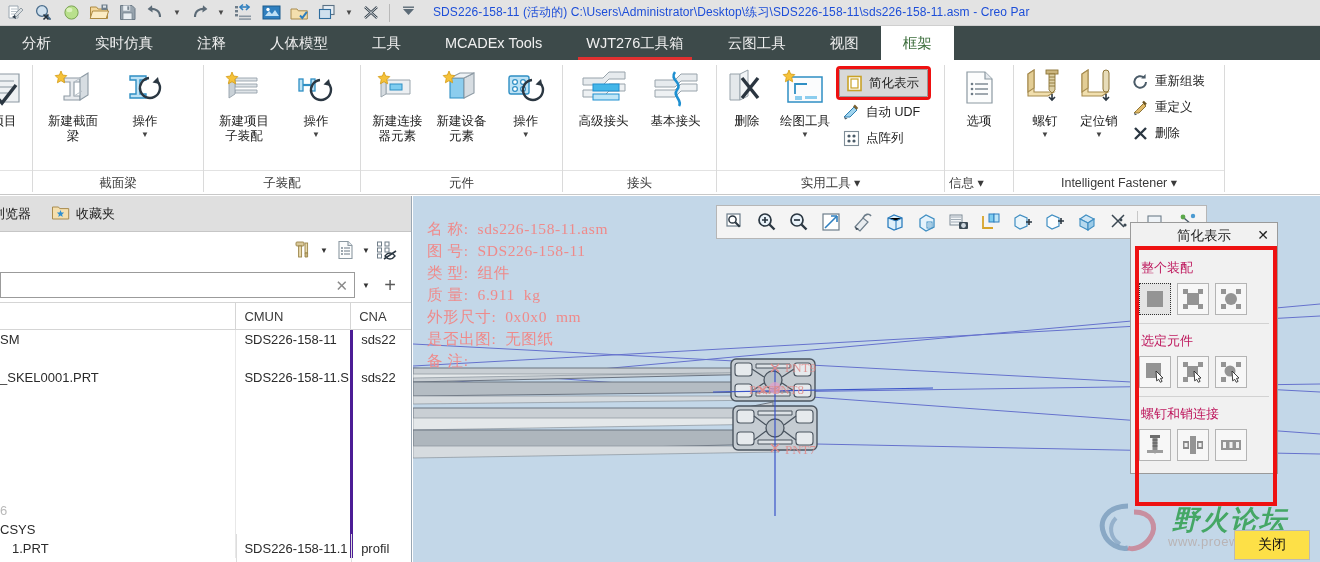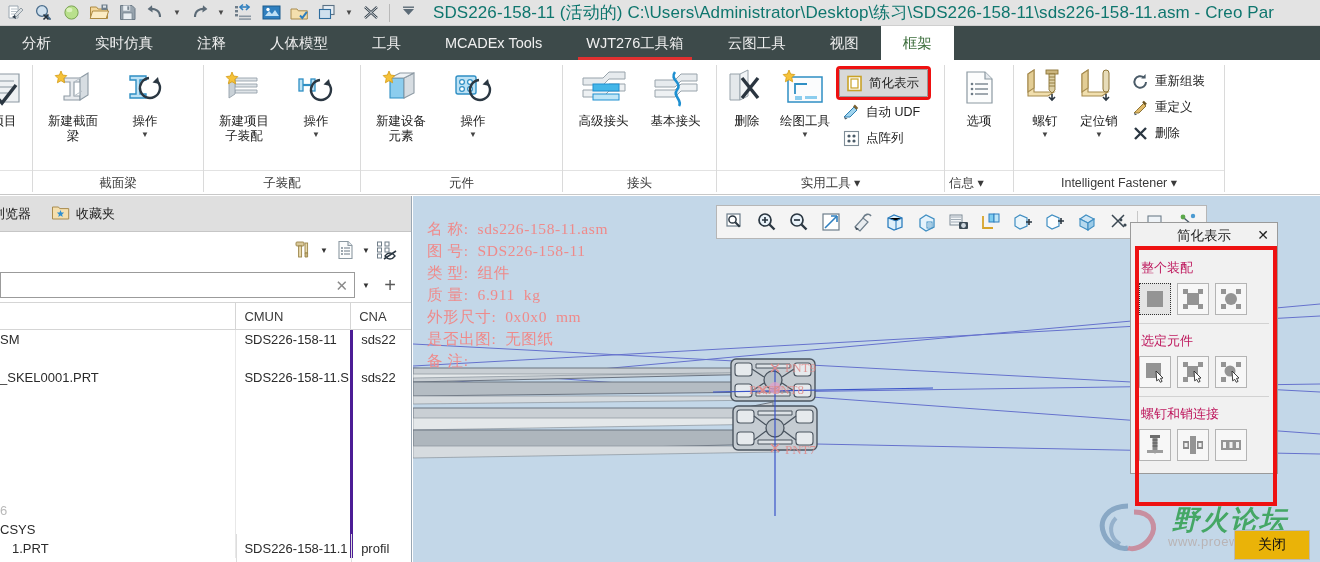--- a/index.html
+++ b/index.html
@@ -21,21 +21,21 @@
   }
   .qat { display:flex; align-items:center; gap:2px; padding-left:2px; height:26px; }
   .qbtn {
     width:26px; height:24px; display:flex; align-items:center; justify-content:center;
     position:relative;
   }
   .qsep { width:1px; height:18px; background:#b9b9b9; margin:0 3px; }
   .qcaret { width:14px; height:24px; display:flex; align-items:center; justify-content:center;
             font-size:8px; color:#4a4a4a; }
   .title-text {
-    margin-left:12px; color:#0f766e; font-size:17px; white-space:nowrap;
+    margin-left:12px; color:#1d4ed8; font-size:12px; white-space:nowrap;
     overflow:hidden; letter-spacing:.1px;
   }
 
   
   .tabstrip {
     position:absolute; left:0; top:26px; width:1320px; height:34px;
     background:#3d4a4a; display:flex; align-items:stretch;
   }
   .tab {
     display:flex; align-items:center; justify-content:center;
@@ -176,21 +176,21 @@
     position:absolute; left:78px; top:2px; font-size:27px; font-weight:bold;
     color:#3aa35a; letter-spacing:2px;
     font-family:"DejaVu Sans","Liberation Sans",sans-serif;
     font-style:italic;
   }
   .wm-url {
     position:absolute; left:74px; top:34px; font-size:13px; color:#b9b2b2; letter-spacing:.5px;
   }
   .closebtn {
     position:absolute; right:10px; bottom:2px; width:76px; height:30px;
-    background:#eab308; border:1px solid #b9b9b9; display:flex;
+    background:#fde047; border:1px solid #b9b9b9; display:flex;
     align-items:center; justify-content:center; font-size:14px; color:#111; z-index:45;
   }
 </style>
 </head>
 <body>
 
 <div id="app">
 
   <div class="titlebar">
     <div class="qat">
@@ -422,20 +422,32 @@
           <div class="dd">▼</div>
         </div>
       </div>
       <div class="glabel">子装配</div>
     </div>
 
     <div class="gsep"></div>
 
     <div class="rgroup" style="width:201px">
       <div class="items">
+        <div class="bigbtn">
+          <div class="ico">
+            <svg width="50" height="46" viewBox="0 0 50 46">
+              <path d="M14 12 h24 v14 h-24 z" fill="#eceff2" stroke="#9aa5ad" stroke-width="1"></path>
+              <rect x="18" y="16" width="12" height="6" fill="#7fcdf0" stroke="#2f8fc4" stroke-width="1"></rect>
+              <path d="M14 12 l-5 3 v14 l5 -3 z" fill="#d5dbe0" stroke="#9aa5ad" stroke-width="1"></path>
+              <path d="M12 4 l1.6 4 4.2 .6 -3 3 .8 4.2 -3.6 -2.1 -3.6 2.1 .8 -4.2 -3 -3 4.2 -.6 z" fill="#f5c23a" stroke="#d49a12" stroke-width=".8"></path>
+            </svg>
+          </div>
+          <div class="lbl">新建连接
+器元素</div>
+        </div>
         <div class="bigbtn">
           <div class="ico">
             <svg width="50" height="46" viewBox="0 0 50 46">
               <path d="M14 10 h14 v20 h-14 z" fill="#8ccdee" stroke="#2f8fc4" stroke-width="1.1"></path>
               <path d="M28 10 l10 -5 v20 l-10 5 z" fill="#d7dde2" stroke="#8d9aa4" stroke-width="1.1"></path>
               <path d="M14 10 l10 -5 h14 l-10 5 z" fill="#eef2f5" stroke="#8d9aa4" stroke-width="1.1"></path>
               <path d="M13 3 l1.6 4 4.2 .6 -3 3 .8 4.2 -3.6 -2.1 -3.6 2.1 .8 -4.2 -3 -3 4.2 -.6 z" fill="#f5c23a" stroke="#d49a12" stroke-width=".8"></path>
             </svg>
           </div>
           <div class="lbl">新建设备

